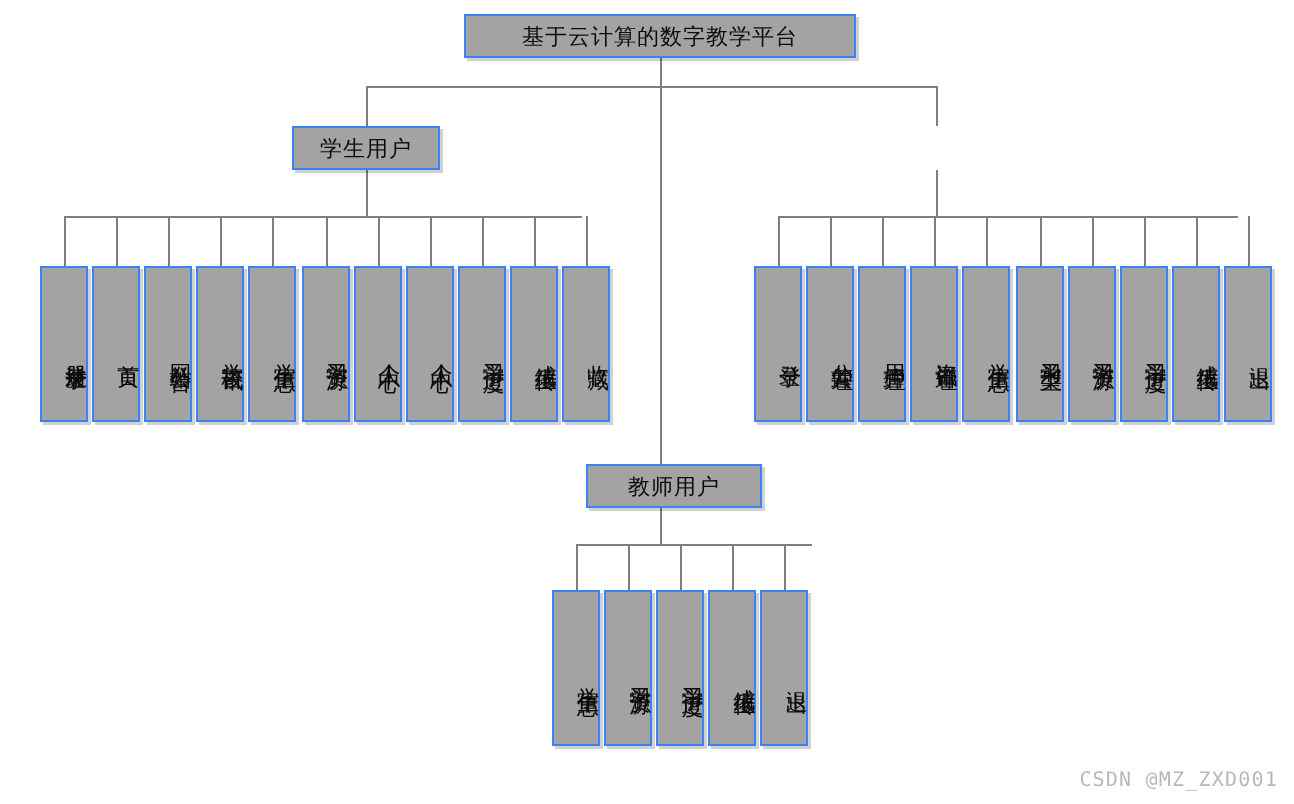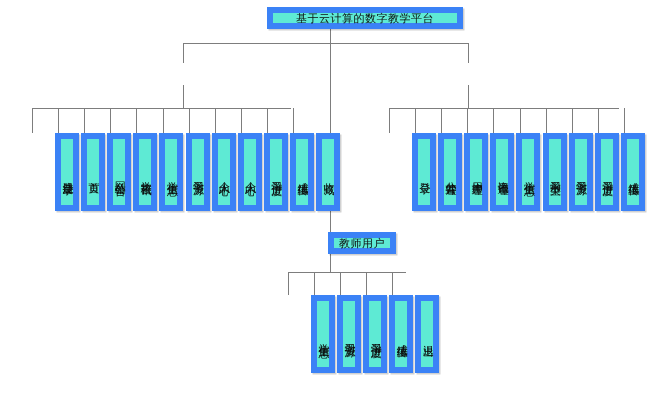--- a/index.html
+++ b/index.html
@@ -20,28 +20,27 @@
     position: absolute;
     background: #7d7d7d;
   }
   .line.v { width: 1px; }
   .line.h { height: 1px; }
 
   
   .node {
     position: absolute;
     box-sizing: border-box;
-    background: #5eead4;
-    border: 6px solid #3b82f6;
+    background: #a3a3a3;
+    border: 1px solid #3b82f6;
     box-shadow: 1.5px 1.5px 0 rgba(0,0,0,0.18);
     display: flex;
     align-items: center;
     justify-content: center;
     color: #0b0b0b;
-    margin-left: 35px;
   }
   
   .node.h-node {
     height: 22px;
     font-size: 11px;
     letter-spacing: 0.5px;
     white-space: nowrap;
   }
   
   .node.v-node {
@@ -120,23 +119,26 @@
       <div class="line v" style="left: 314.1px; top: 272px; height: 23px;"></div>
       <div class="line v" style="left: 340.2px; top: 272px; height: 23px;"></div>
       <div class="line v" style="left: 366.3px; top: 272px; height: 23px;"></div>
       <div class="line v" style="left: 392.4px; top: 272px; height: 23px;"></div>
     </div>
 
   <div class="node h-node" style="left:232px; top:7px; width:196px;">
     <span>基于云计算的数字教学平台</span>
   </div>
 
-
-
-  <div class="node h-node" style="left:293px; top:232px; width:68px;">
+  <div class="node h-node" style="left:146px; top:63px; width:74px;">
+    <span>学生用户</span>
+  </div>
+
+
+  <div class="node h-node" style="left:293px; top:232px; width:88px;">
     <span>教师用户</span>
   </div>
 
   <div id="student-leaves">
       <div class="node v-node leaf-row-1" style="left: 20px;">
         <span>注册登录</span>
       </div>
       <div class="node v-node leaf-row-1" style="left: 46.1px;">
         <span>首页</span>
       </div>
@@ -211,13 +213,14 @@
         <span>学习进度</span>
       </div>
       <div class="node v-node leaf-row-2" style="left: 354.3px;">
         <span>成绩上传</span>
       </div>
       <div class="node v-node leaf-row-2" style="left: 380.4px;">
         <span>退出</span>
       </div>
     </div>
 
+  <div id="watermark">CSDN @MZ_ZXD001</div>
 </div>
 
 </body></html>

